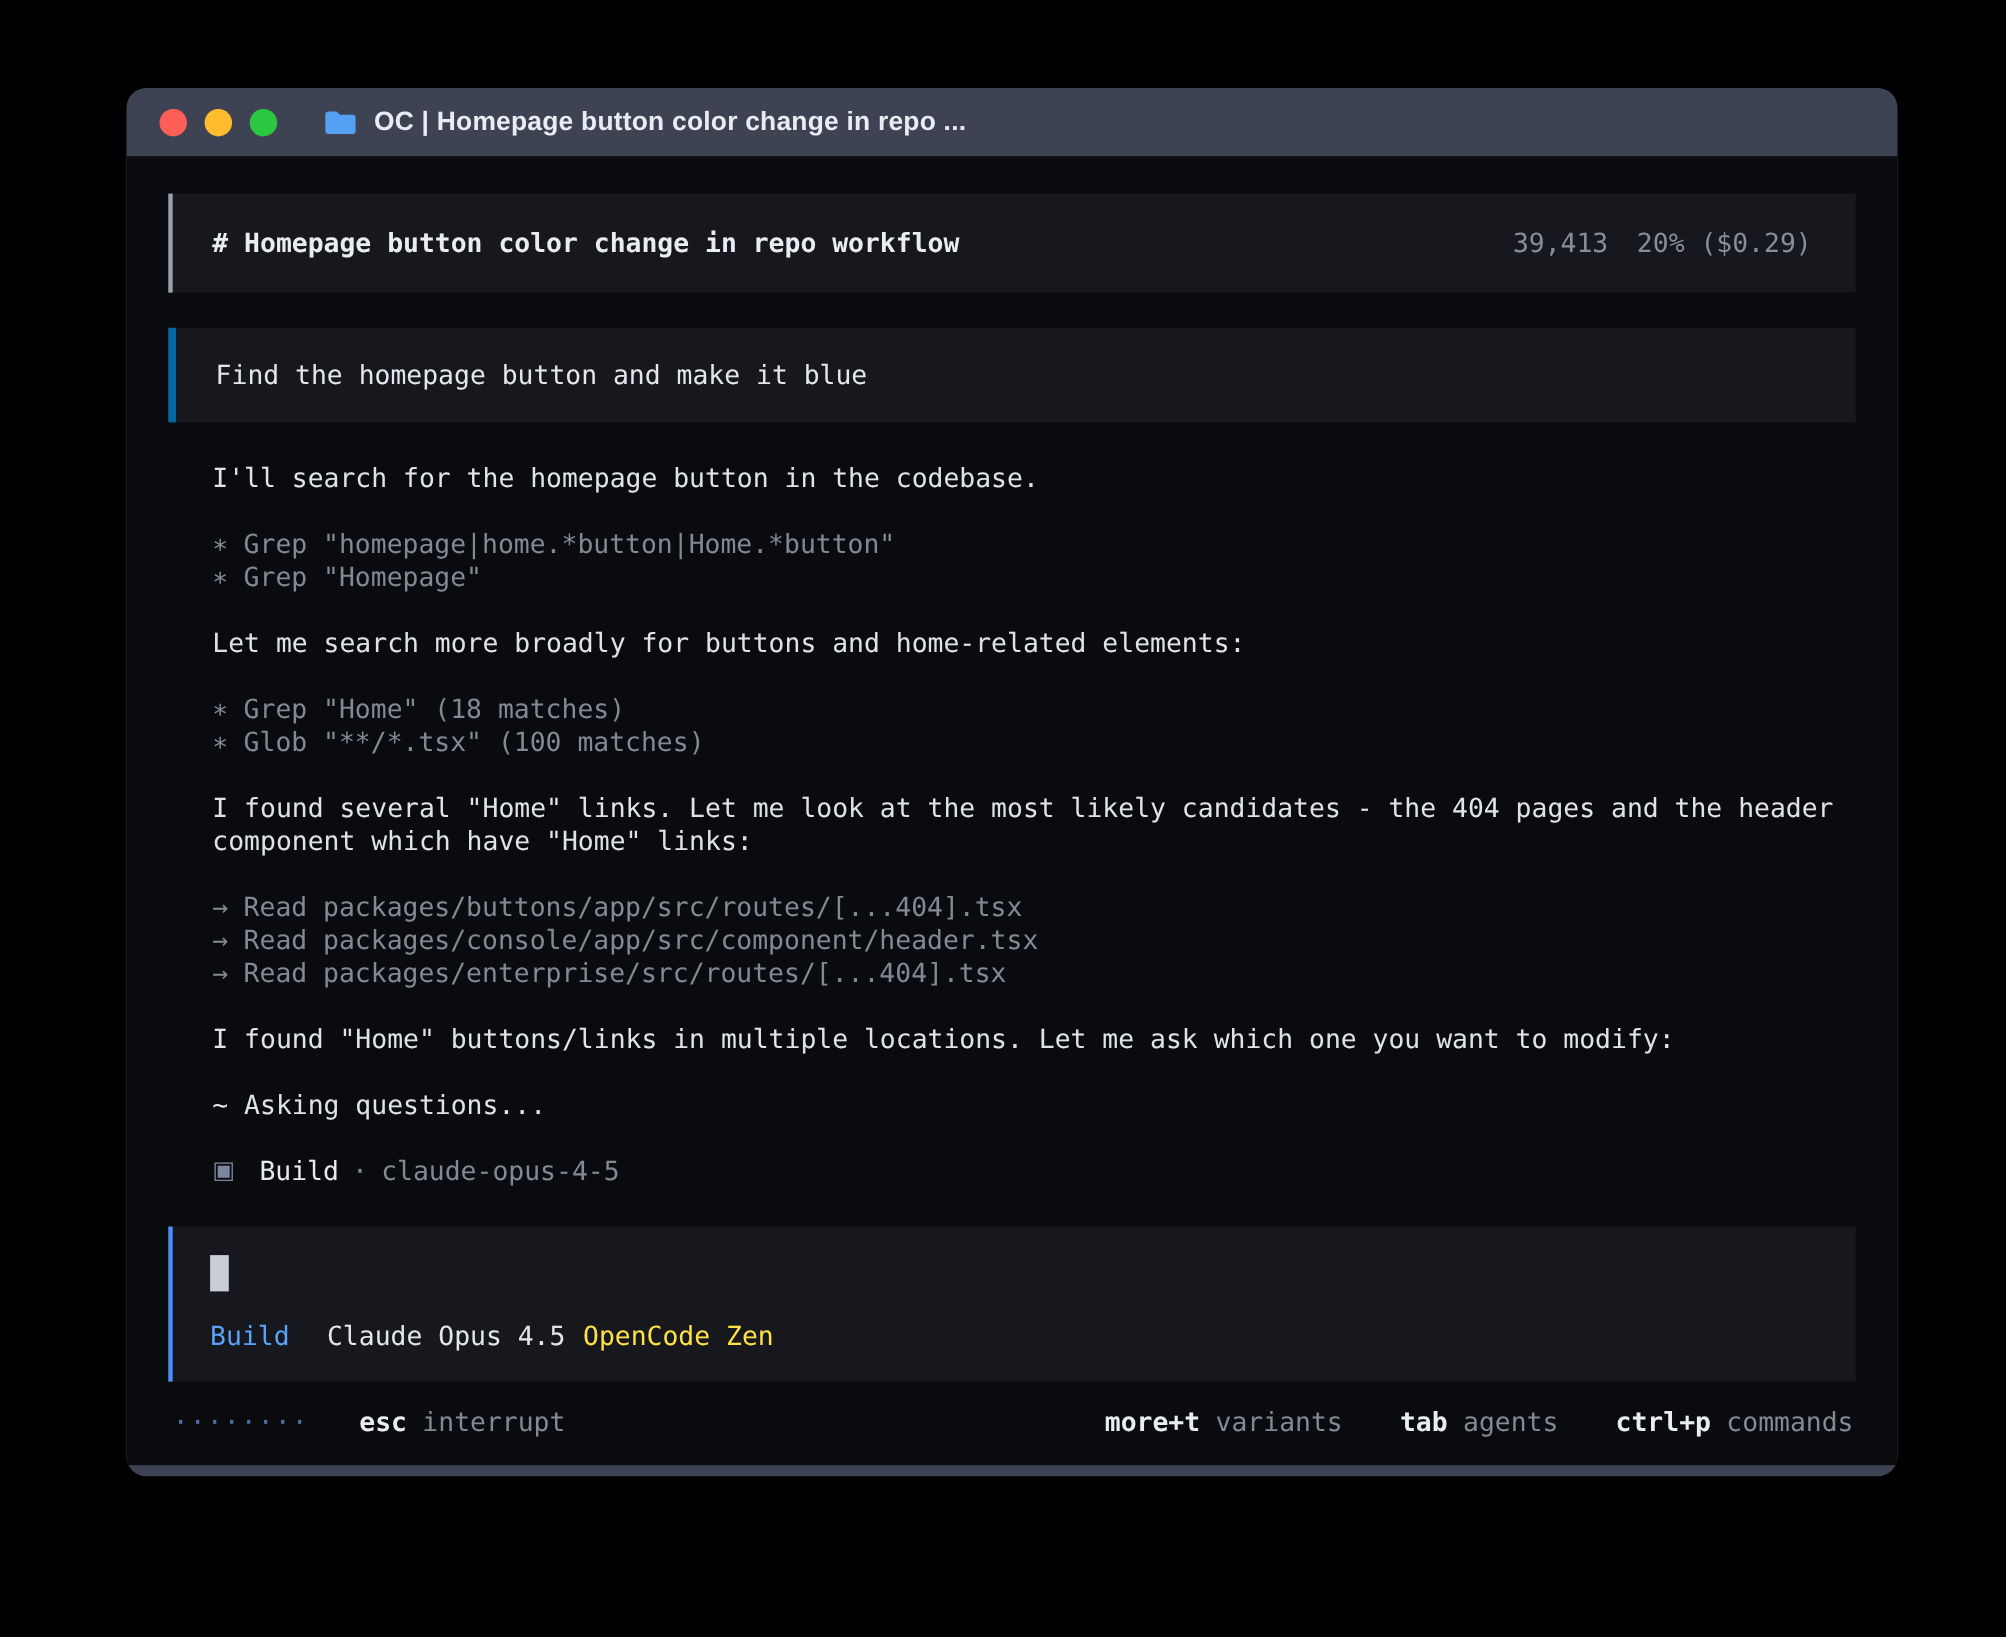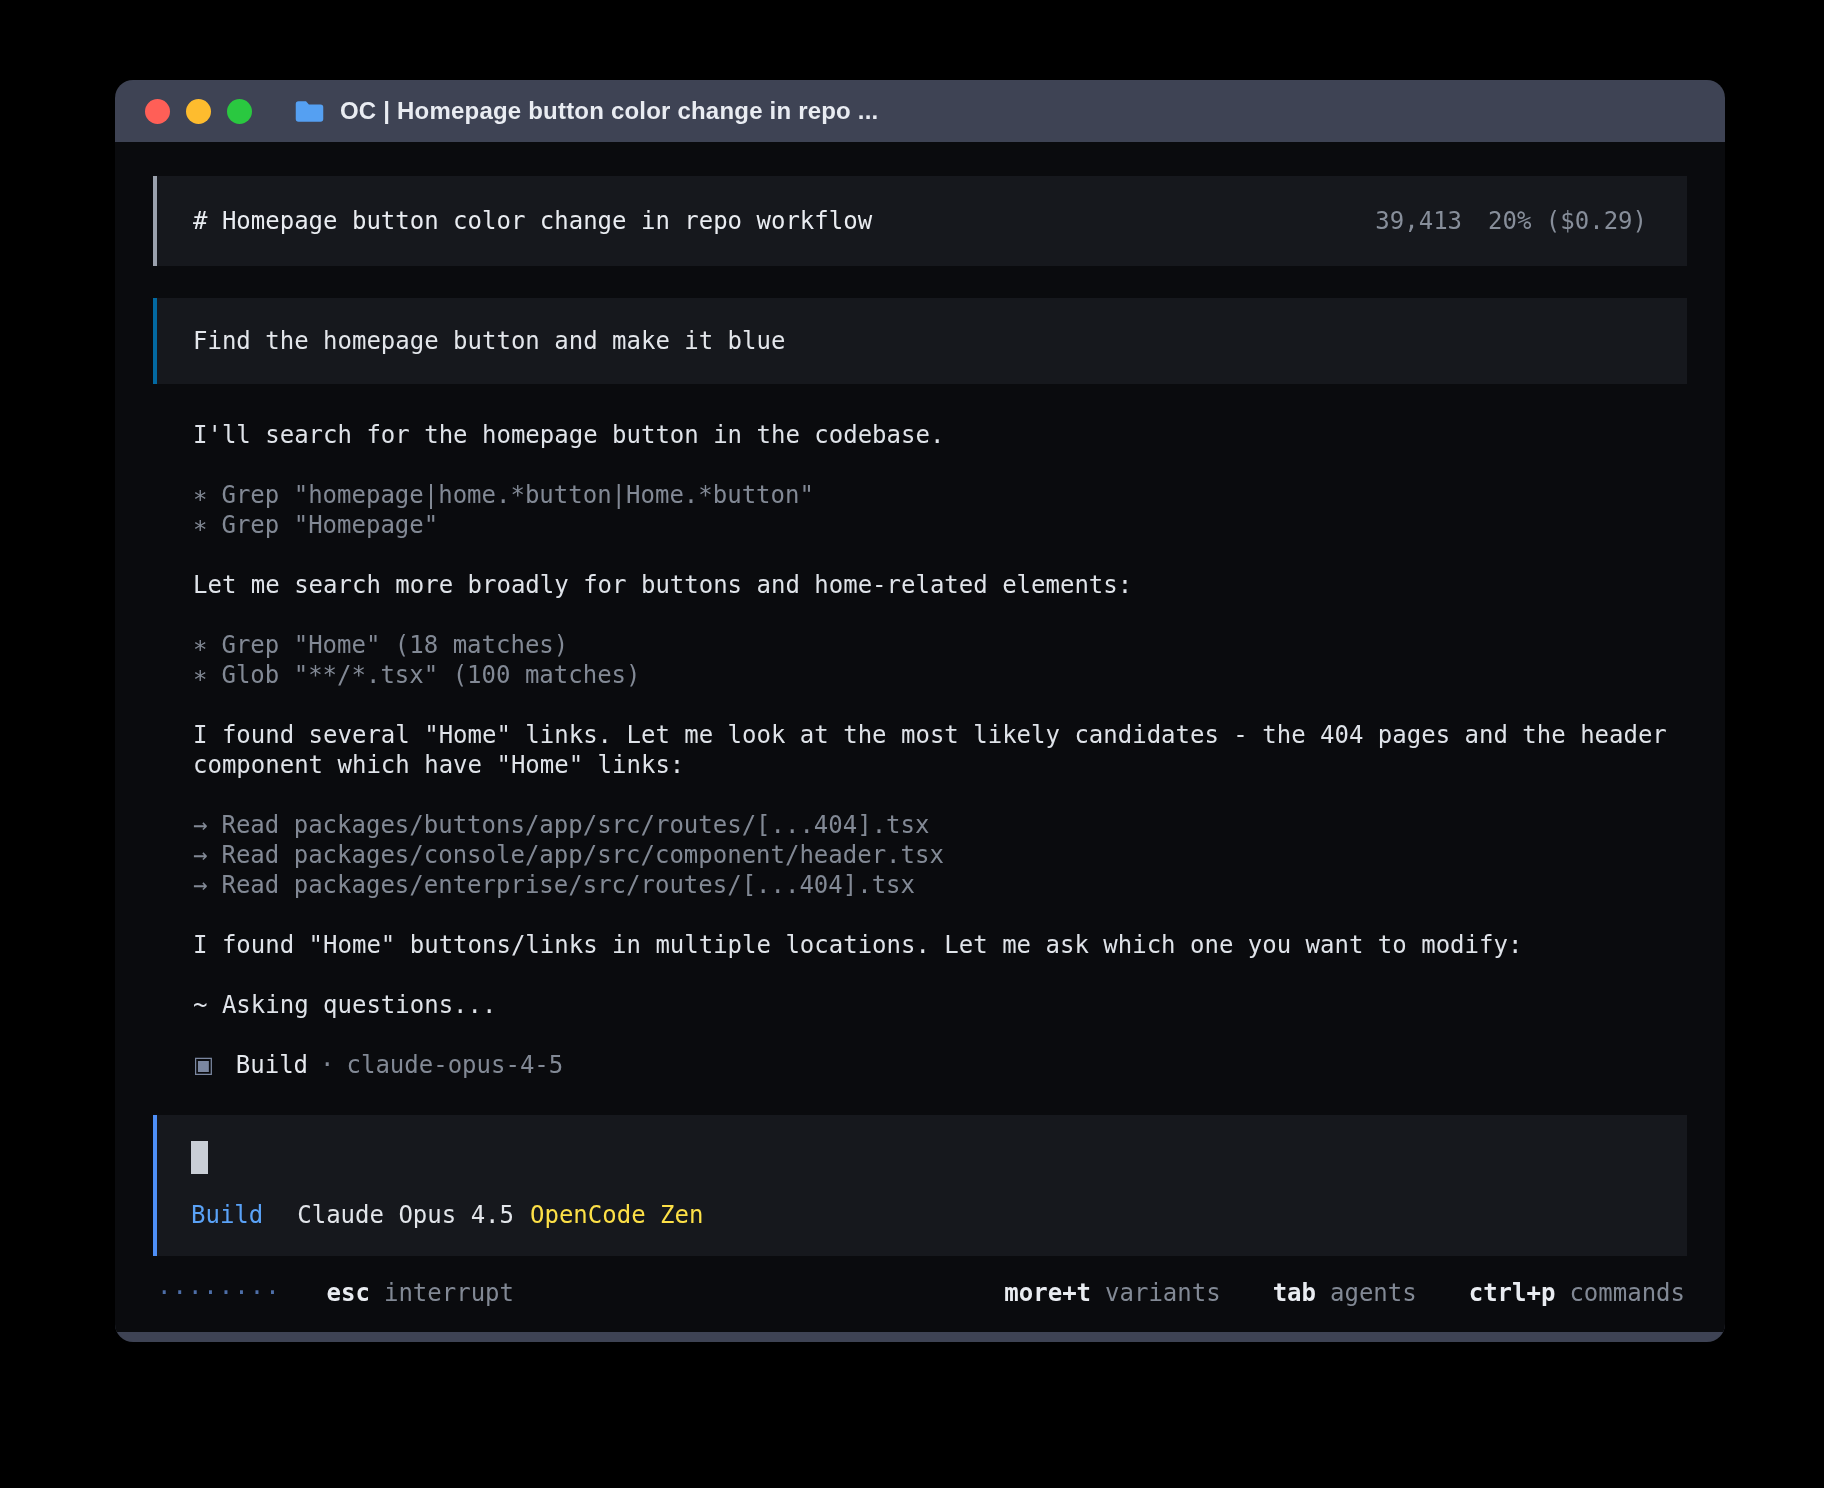--- a/index.html
+++ b/index.html
@@ -30,25 +30,25 @@
     font-family:"DejaVu Sans Mono","DejaVu Sans",monospace;
     font-size:24px; line-height:30px; color:#dfe3e9;
   }
 
   .block { background:#16181d; }
   .header-block {
     border-left:4px solid #9aa1ad; padding:30px 40px 30px 36px;
     display:flex; justify-content:space-between; align-items:center;
     margin-bottom:32px;
   }
-  .header-title { font-weight:normal; color:#e9ecf1;text-align:right; }
+  .header-title { font-weight:bold; color:#e9ecf1;text-align:right; }
   .header-stats { color:#878e9a; display:flex; gap:26px; }
 
   .user-block {
-    border-left:4px solid #0369a1; padding:28px 40px 28px 36px;
+    border-left:7px solid #0369a1; padding:28px 40px 28px 36px;
     margin-bottom:36px; color:#e3e6eb;
   }
 
   .chat { margin-left:40px; display:flex; flex-direction:column; }
   .para { margin-bottom:30px; max-width:1500px; }
   .group { margin-bottom:30px; }
   .gray { color:#828995; }
   .tline { display:flex; gap:14px; white-space:nowrap; }
 
   .agent-line { display:flex; align-items:center; }

